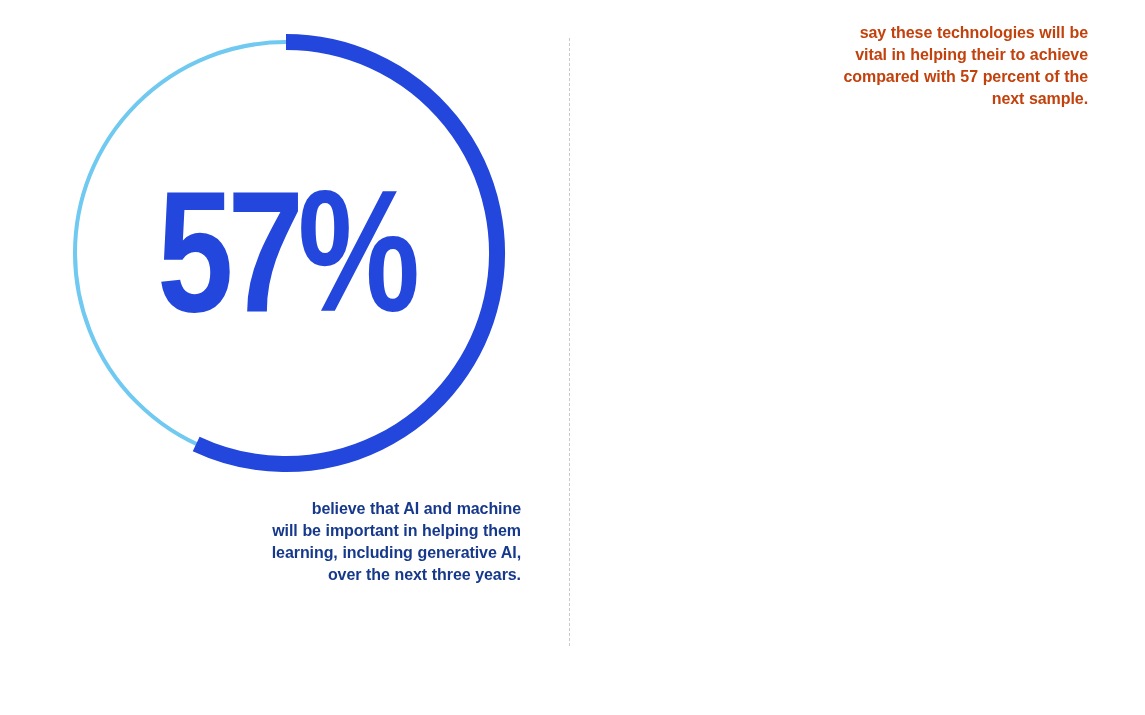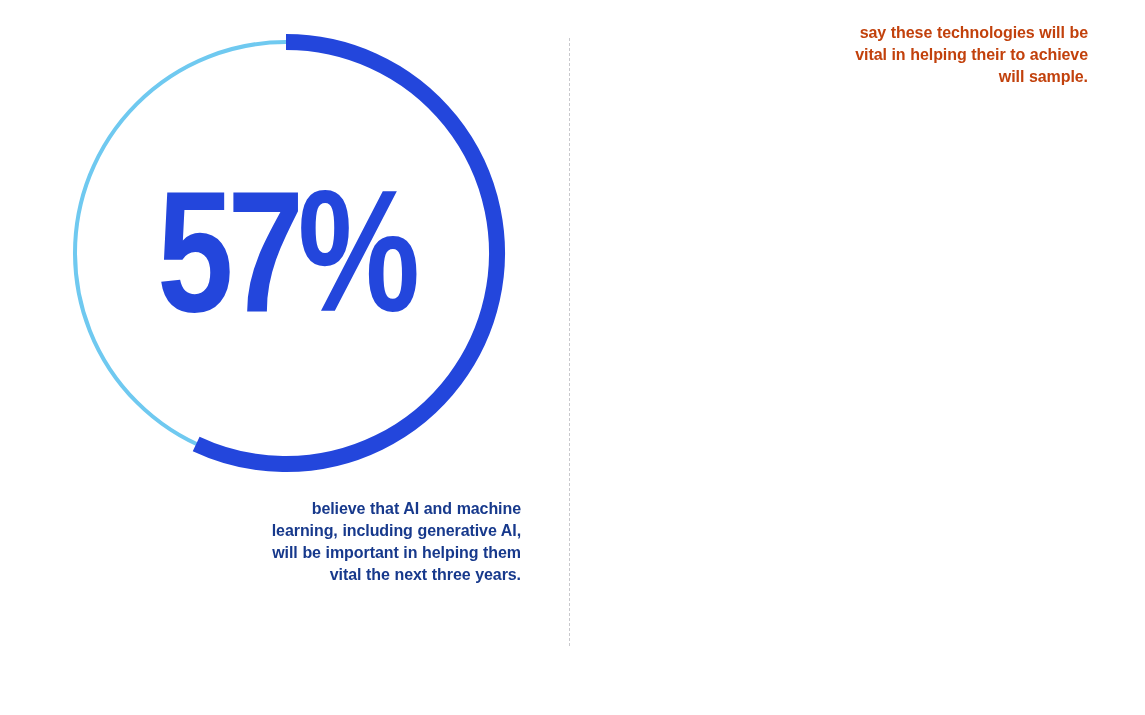--- a/index.html
+++ b/index.html
@@ -102,28 +102,29 @@
   <section class="panel" id="panel-left">
     <div class="gauge-wrap">
       <svg class="gauge-svg" viewBox="0 0 446 446">
         <circle class="gauge-track" cx="223" cy="223" r="211" fill="none" stroke-width="4" stroke="#6FC9F0"></circle>
         <path class="gauge-arc" fill="none" stroke-width="16" stroke-linecap="butt" stroke="#2346DC" d="M 223 12 A 211 211 0 1 1 133.16056947976972 413.9185080703302"></path>
       </svg>
       <div class="gauge-value" style="color: rgb(35, 70, 220);">57%</div>
     </div>
     <div class="caption" style="color: rgb(23, 57, 140);">
       <div>believe that AI and machine</div>
+      <div>will be important in helping them</div>
       <div>learning, including generative AI,</div>
-      <div>will be important in helping them</div>
-      <div>vital the next three years.</div>
+      <div>over the next three years.</div>
     </div>
   </section>
 
   <section class="panel" id="panel-right">
     <div class="caption" style="color: #c2410c;">
       <div>say these technologies will be</div>
       <div>vital in helping their to achieve</div>
-      <div>will sample.</div>
+      <div>compared with 57 percent of the</div>
+      <div>next sample.</div>
     </div>
   </section>
 
   <div class="divider" style="border-left-color: rgb(201, 201, 205);"></div>
 </div>
 
 </body></html>

